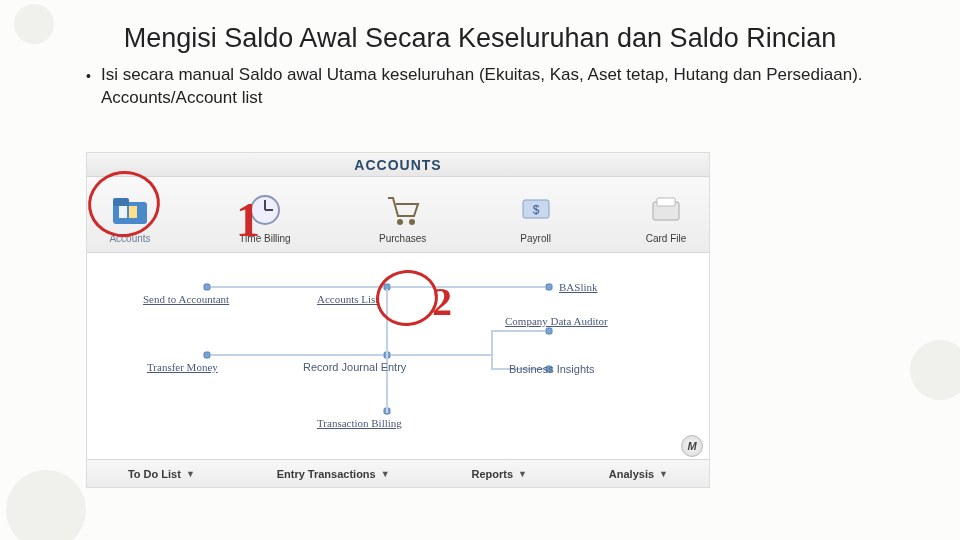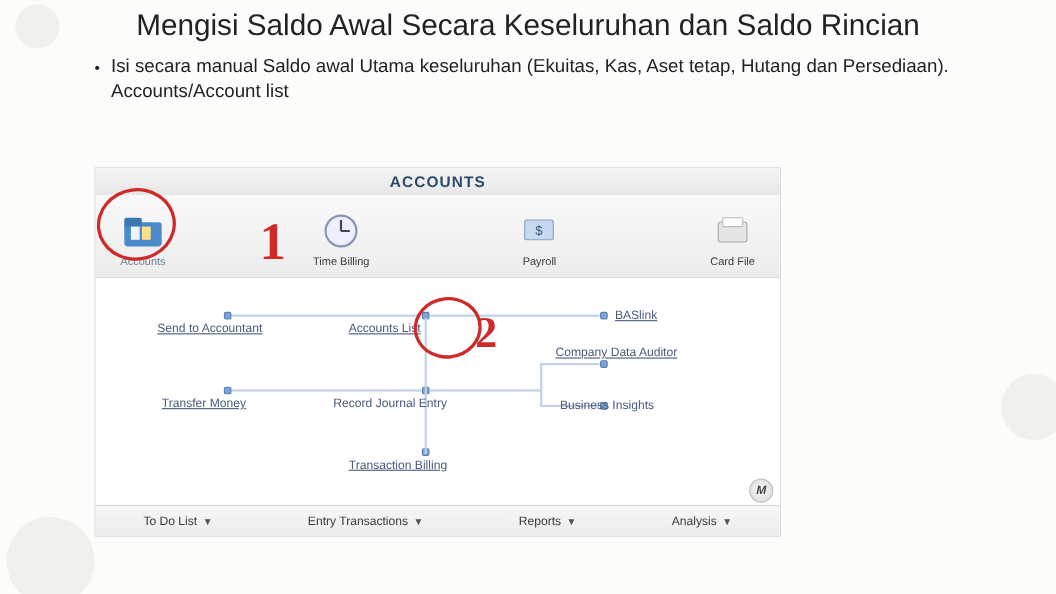--- a/index.html
+++ b/index.html
@@ -8,21 +8,21 @@
     font-family: Arial, Helvetica, sans-serif;
     background: #fcfcfb;
     position: relative;
     overflow: hidden;
   }
   .slide-title {
     text-align: center;
     font-size: 27px;
     font-weight: 400;
     color: #222;
-    padding: 8px 100px 6px 100px;
+    padding: 23px 100px 6px 100px;
     line-height: 1.15;
   }
   .bullet-block { padding: 4px 60px 4px 86px; }
   .bullet-row { display: flex; align-items: flex-start; gap: 10px; font-size: 17px; color: #222; line-height: 1.35; }
   .bullet-dot { font-size: 14px; padding-top: 3px; }
   .app {
     position: absolute;
     left: 86px; top: 152px;
     width: 624px; height: 336px;
     background: #fdfdfd;
@@ -42,30 +42,30 @@
     display: flex; align-items: center; justify-content: space-between;
     padding: 6px 22px 4px 22px;
   }
   .nav-item { display:flex; flex-direction:column; align-items:center; gap:3px; cursor:pointer; }
   .nav-ico { width: 42px; height: 42px; display:flex; align-items:center; justify-content:center; }
   .nav-label { font-size: 10px; color: #3a3a3a; text-align:center; }
   .nav-item.active .nav-label { color:#6a7f99; }
   .workarea { position: relative; height: calc(100% - 24px - 76px - 28px); background:#fff; }
   .node-dot { width:7px; height:7px; background:#7aa3d6; border:1px solid #5a7fae; border-radius:2px; position:absolute; transform:translate(-50%,-50%);}
   .link-label { position:absolute; font-size:11px; color:#4a5a7a; white-space:nowrap; }
-  .link-label.hot { text-decoration: underline; cursor:pointer; }
+  .link-label.hot { text-decoration: underline; cursor:pointer;font-family:Liberation Serif, serif; }
   .badgeM { position:absolute; right:6px; bottom:2px; width:22px; height:22px; border-radius:50%; background:radial-gradient(#fafafa,#d6d6d6); border:1px solid #bbb; display:flex; align-items:center; justify-content:center; font-size:11px; font-style:italic; font-weight:bold; color:#444;}
   .conn { position:absolute; background:#c1d1e6; }
   .bottom-bar {
     height:28px; border-top:1px solid #d6d6d6;
     background:linear-gradient(#f7f7f7,#ececec);
     display:flex; align-items:center; justify-content:space-around;
     font-size:11px; color:#3a3a3a;
   }
-  .bottom-item { display:flex; align-items:center; gap:5px; cursor:pointer; }
+  .bottom-item { display:flex; align-items:center; gap:5px; cursor:pointer;font-weight:bold; }
   .caret { font-size:9px; color:#555; }
   
   .callout { position:absolute; color:#cf2a2a; font-family:"Comic Sans MS","Segoe Script",cursive; }
   .call1 { left:236px; top:192px; font-size:48px; font-weight:600;}
   .call1-ring { position:absolute; left:88px; top:171px; width:72px; height:66px; border:3px solid #cf2a2a; border-radius:50%; transform:rotate(-8deg);}
   .call2 { left:432px; top:278px; font-size:40px; font-weight:600;}
   .call2-ring { position:absolute; left:376px; top:270px; width:62px; height:56px; border:3px solid #cf2a2a; border-radius:50%; transform:rotate(-6deg);}
   
   svg { display:block; }
   
@@ -112,20 +112,30 @@
       <span class="nav-ico">
         <svg width="42" height="42" viewBox="0 0 42 42">
             <circle cx="21" cy="22" r="14" fill="#eef" stroke="#8a96b8" stroke-width="2"></circle>
             <line x1="21" y1="22" x2="21" y2="12" stroke="#445" stroke-width="2"></line>
             <line x1="21" y1="22" x2="29" y2="22" stroke="#445" stroke-width="2"></line>
           </svg>
       </span>
       <span class="nav-label">Time Billing</span>
     </div>
 
+    <div class="nav-item">
+      <span class="nav-ico">
+        <svg width="42" height="42" viewBox="0 0 42 42">
+            <path d="M6 10h5l5 18h16l4-12H14" fill="none" stroke="#7a6a4a" stroke-width="2"></path>
+            <circle cx="18" cy="34" r="3" fill="#7a6a4a"></circle>
+            <circle cx="30" cy="34" r="3" fill="#7a6a4a"></circle>
+          </svg>
+      </span>
+      <span class="nav-label">Purchases</span>
+    </div>
 
     <div class="nav-item">
       <span class="nav-ico">
         <svg width="42" height="42" viewBox="0 0 42 42">
             <rect x="8" y="12" width="26" height="18" rx="2" fill="#c7d8ef" stroke="#8aa1c4"></rect>
             <text x="21" y="26" font-size="12" text-anchor="middle" fill="#3a5a8a">$</text>
           </svg>
       </span>
       <span class="nav-label">Payroll</span>
     </div>

